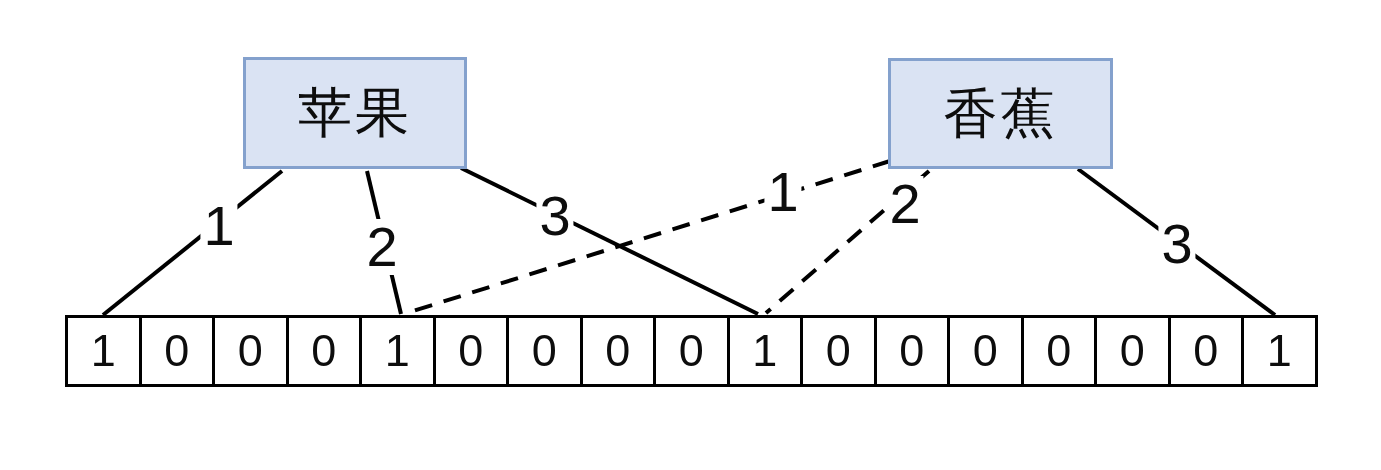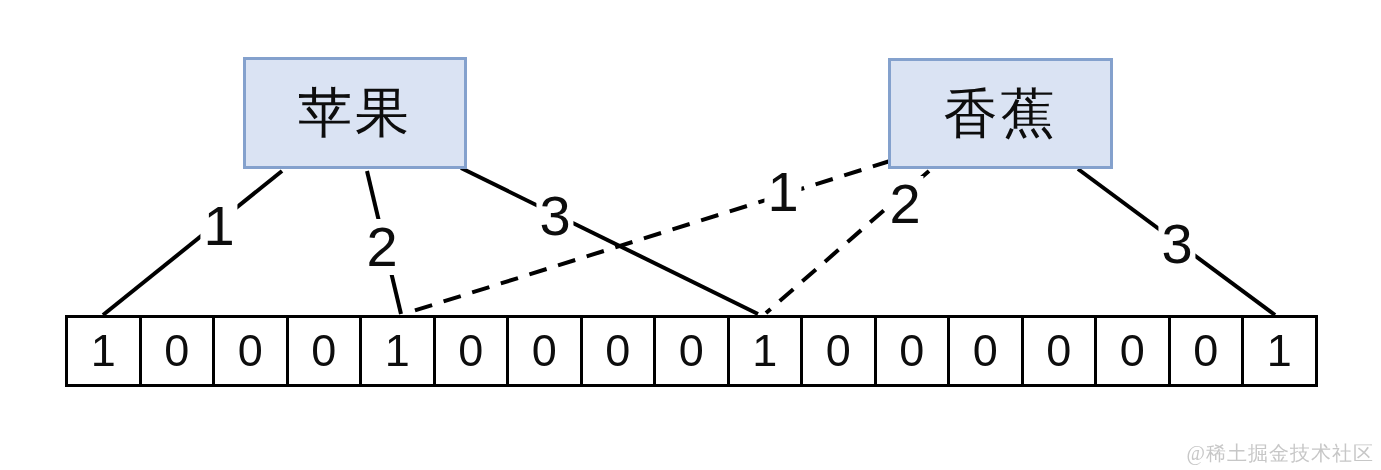--- a/index.html
+++ b/index.html
@@ -120,15 +120,14 @@
       <div class="cell">1</div>
       <div class="cell">0</div>
       <div class="cell">0</div>
       <div class="cell">0</div>
       <div class="cell">0</div>
       <div class="cell">0</div>
       <div class="cell">0</div>
       <div class="cell">1</div>
     </div>
 
-  <div class="watermark">@稀土掘金技术社区</div>
 
 </div>
 
 </body></html>

